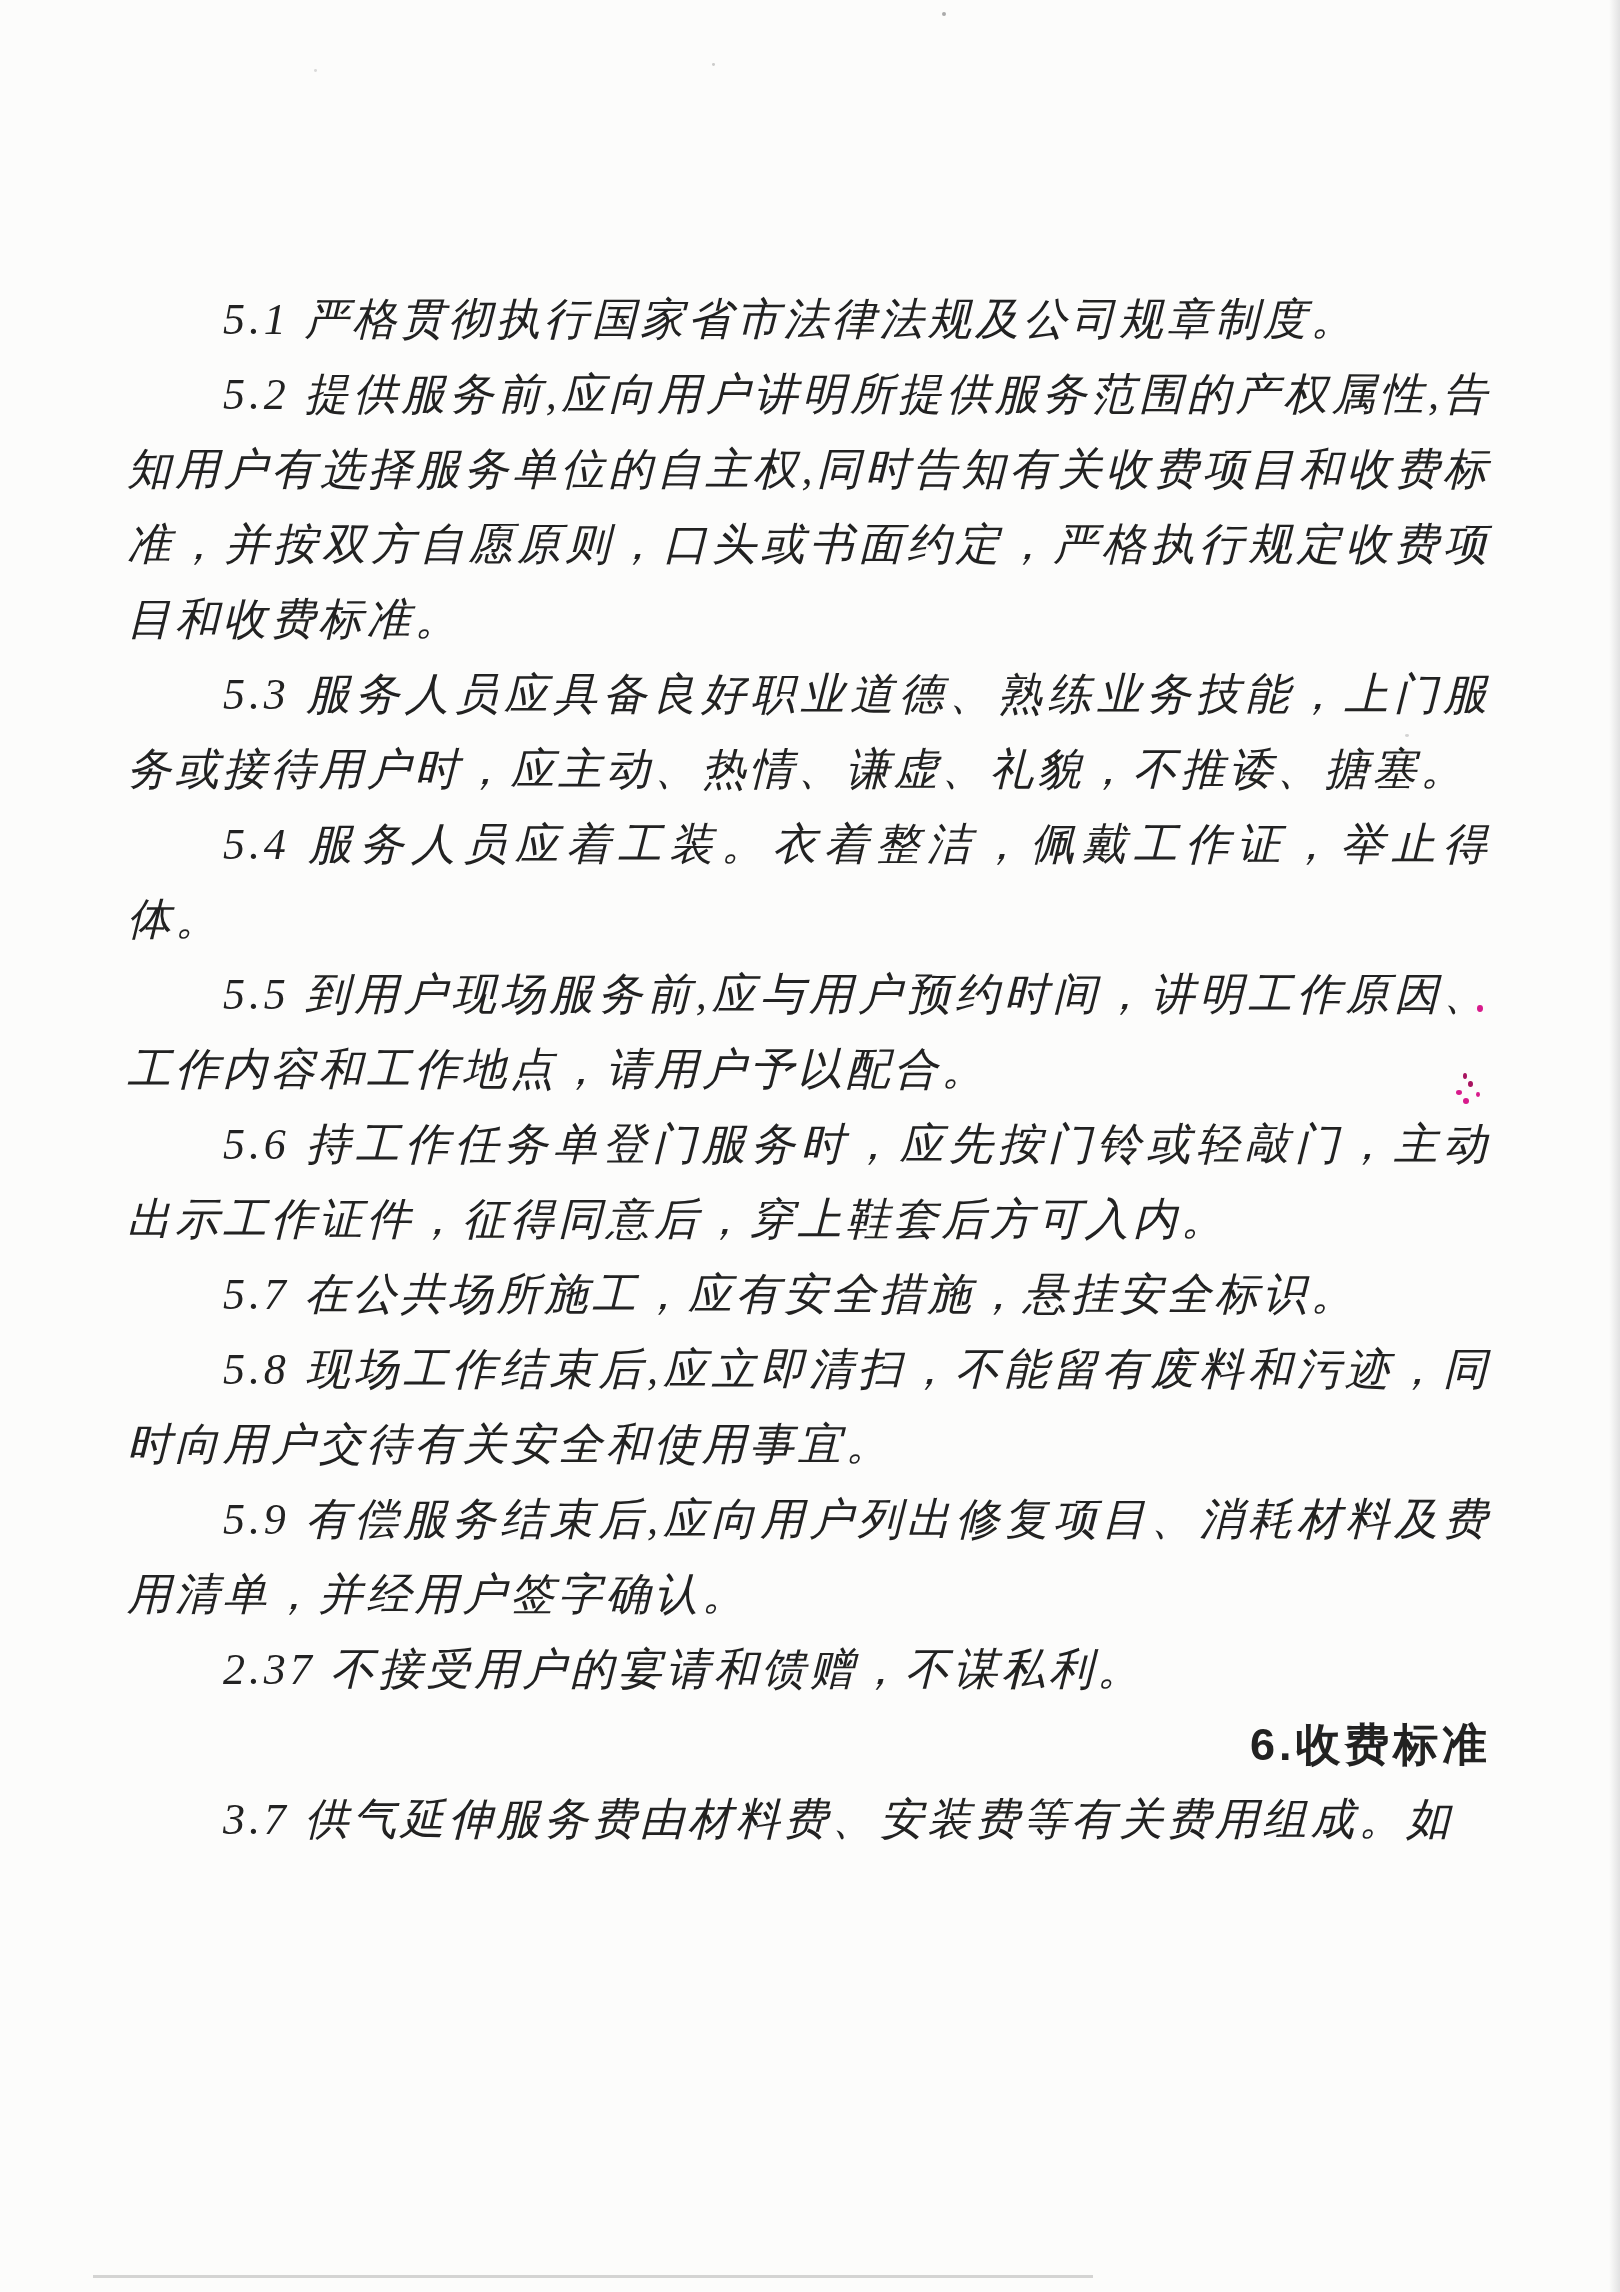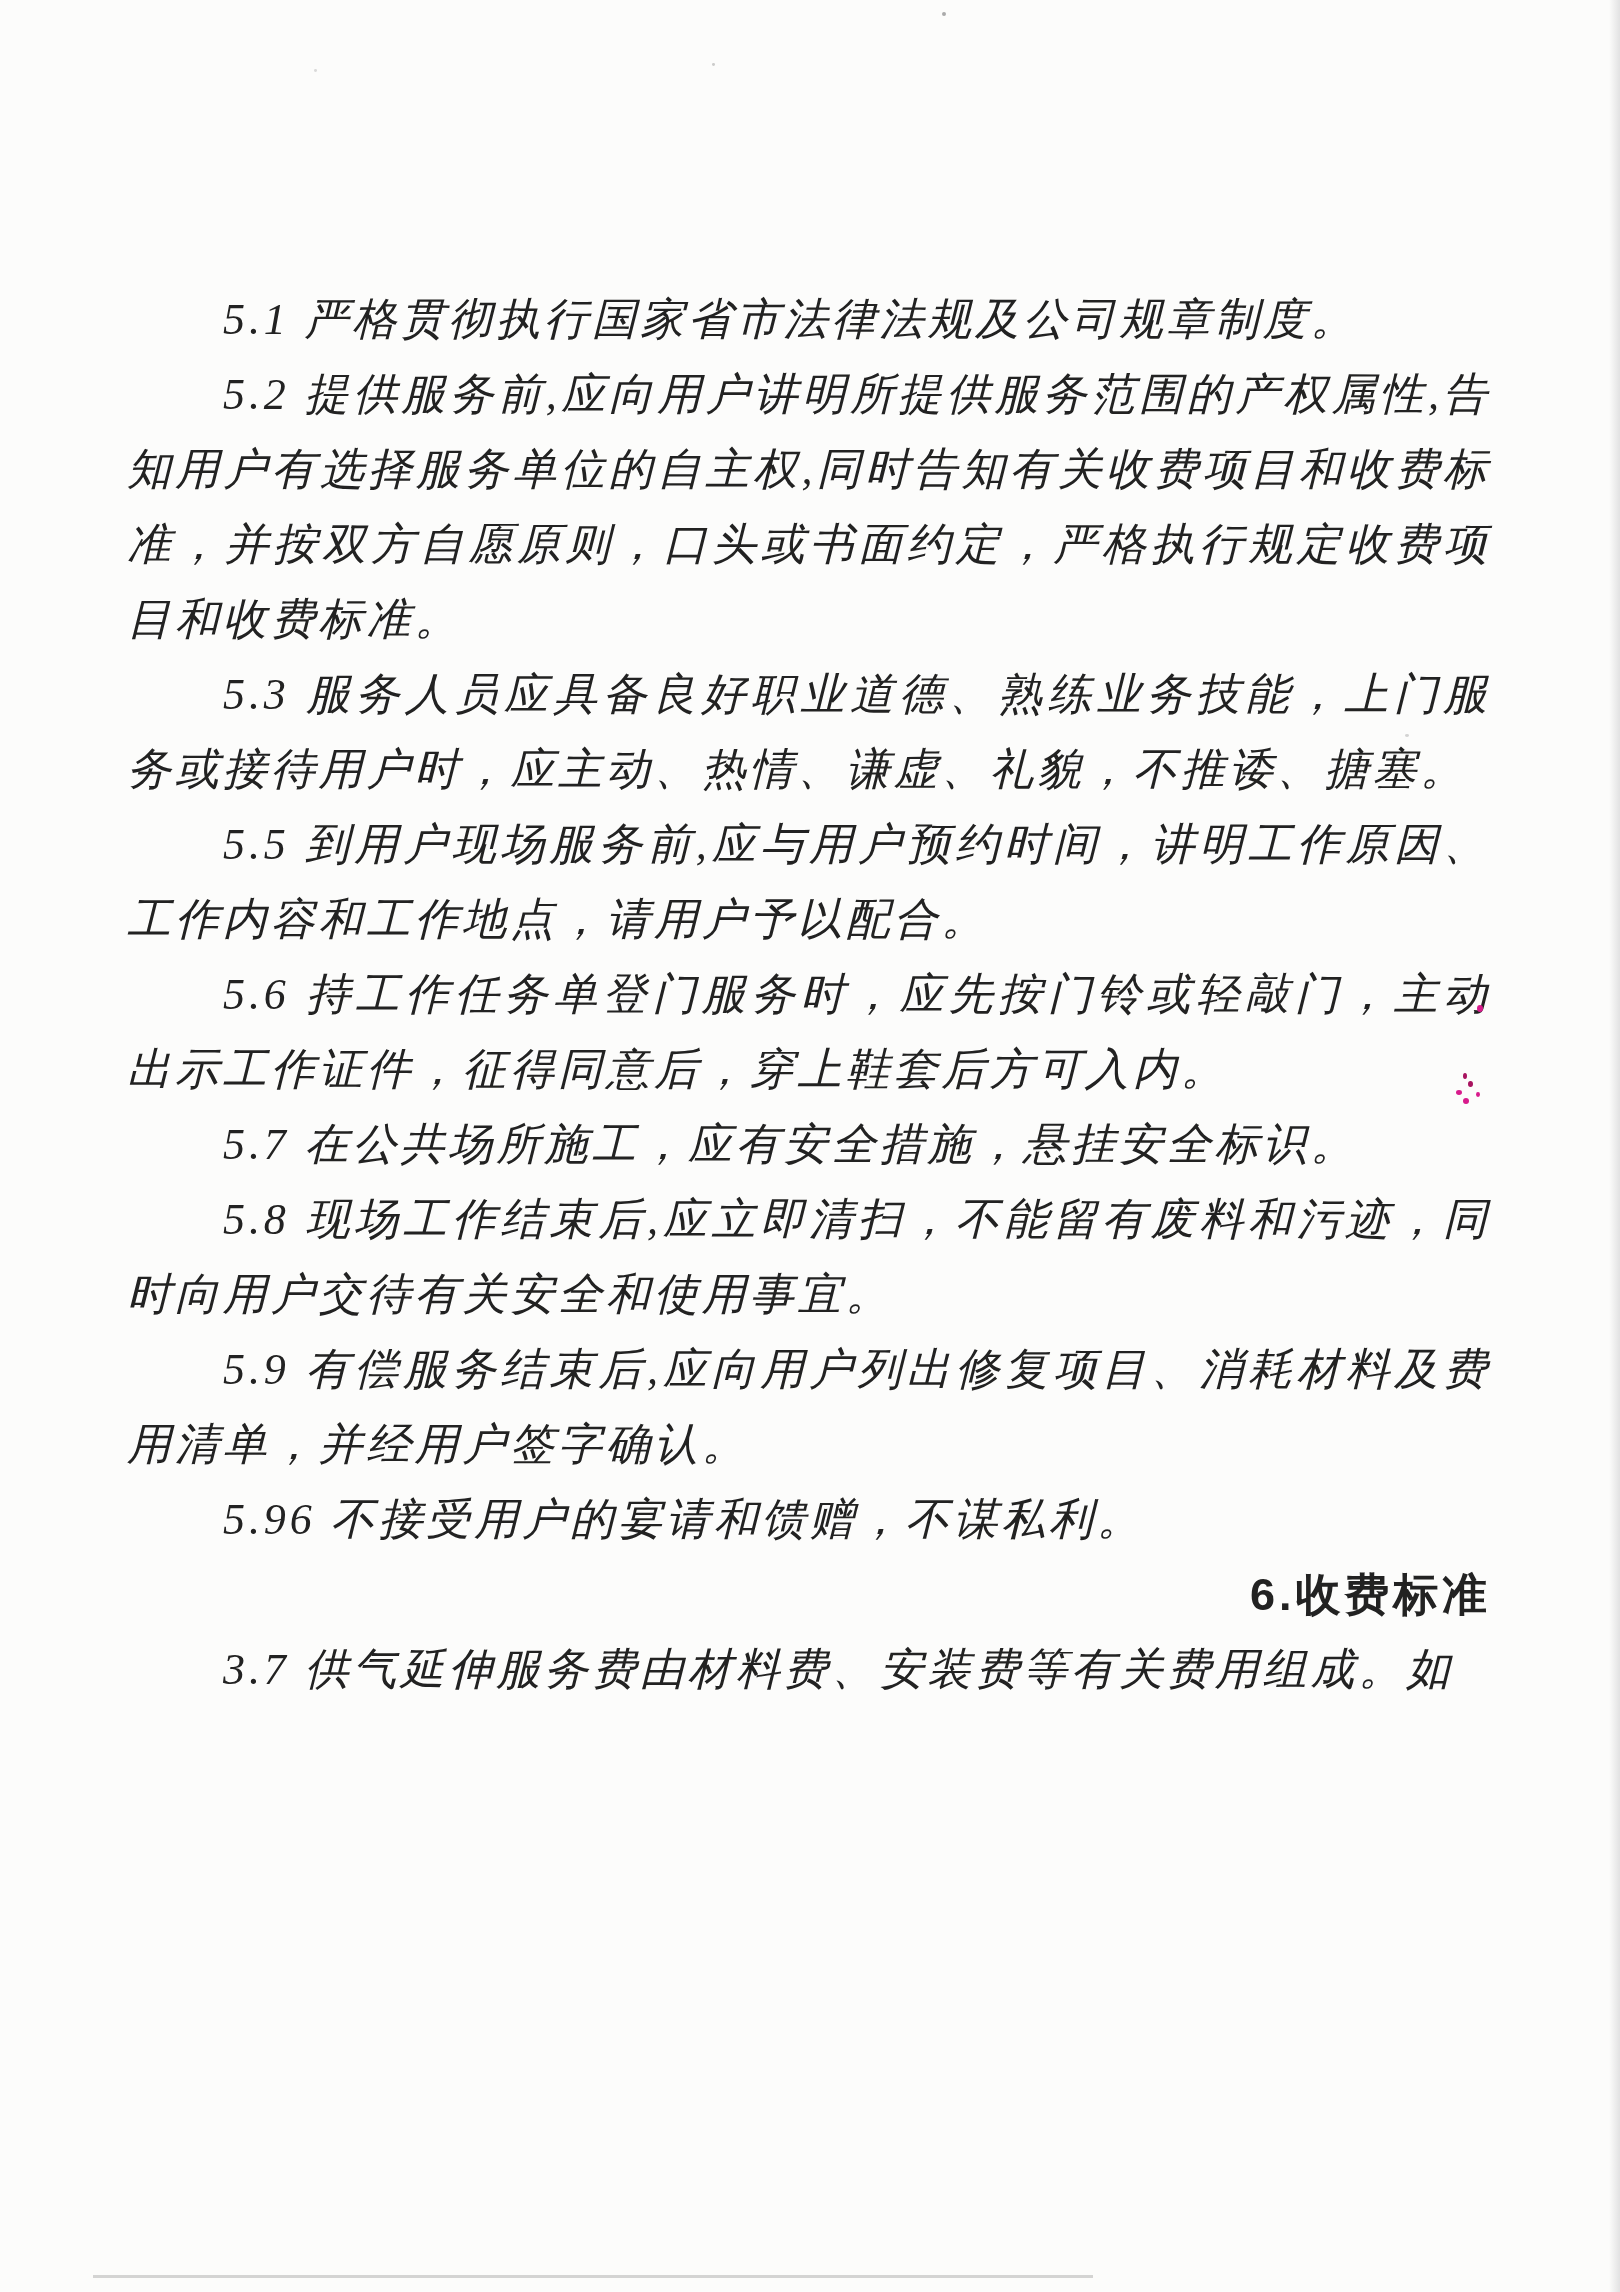--- a/index.html
+++ b/index.html
@@ -73,26 +73,27 @@
 </style>
 </head>
 <body>
 
 <div class="page">
 
   <div class="content" id="doc-content">
       <div class="para">5.1 严格贯彻执行国家省市法律法规及公司规章制度。</div>
       <div class="para">5.2 提供服务前,应向用户讲明所提供服务范围的产权属性,告知用户有选择服务单位的自主权,同时告知有关收费项目和收费标准，并按双方自愿原则，口头或书面约定，严格执行规定收费项目和收费标准。</div>
       <div class="para">5.3 服务人员应具备良好职业道德、熟练业务技能，上门服务或接待用户时，应主动、热情、谦虚、礼貌，不推诿、搪塞。</div>
+      <div class="para">5.4 服务人员应着工装。衣着整洁，佩戴工作证，举止得体。</div>
       <div class="para">5.5 到用户现场服务前,应与用户预约时间，讲明工作原因、工作内容和工作地点，请用户予以配合。</div>
       <div class="para">5.6 持工作任务单登门服务时，应先按门铃或轻敲门，主动出示工作证件，征得同意后，穿上鞋套后方可入内。</div>
       <div class="para">5.7 在公共场所施工，应有安全措施，悬挂安全标识。</div>
       <div class="para">5.8 现场工作结束后,应立即清扫，不能留有废料和污迹，同时向用户交待有关安全和使用事宜。</div>
       <div class="para">5.9 有偿服务结束后,应向用户列出修复项目、消耗材料及费用清单，并经用户签字确认。</div>
-      <div class="para">5.96 不接受用户的宴请和馈赠，不谋私利。</div>
+      <div class="para">2.37 不接受用户的宴请和馈赠，不谋私利。</div>
       <div class="heading">6.收费标准</div>
       <div class="para">3.7 供气延伸服务费由材料费、安装费等有关费用组成。如</div>
     </div>
 
   <span class="speck pink pink-dot-single"></span>
   <span class="speck pink-dark pc1"></span>
   <span class="speck pink pc2"></span>
   <span class="speck pink-dark pc3"></span>
   <span class="speck pink pc4"></span>
   <span class="speck pink pc5"></span>

